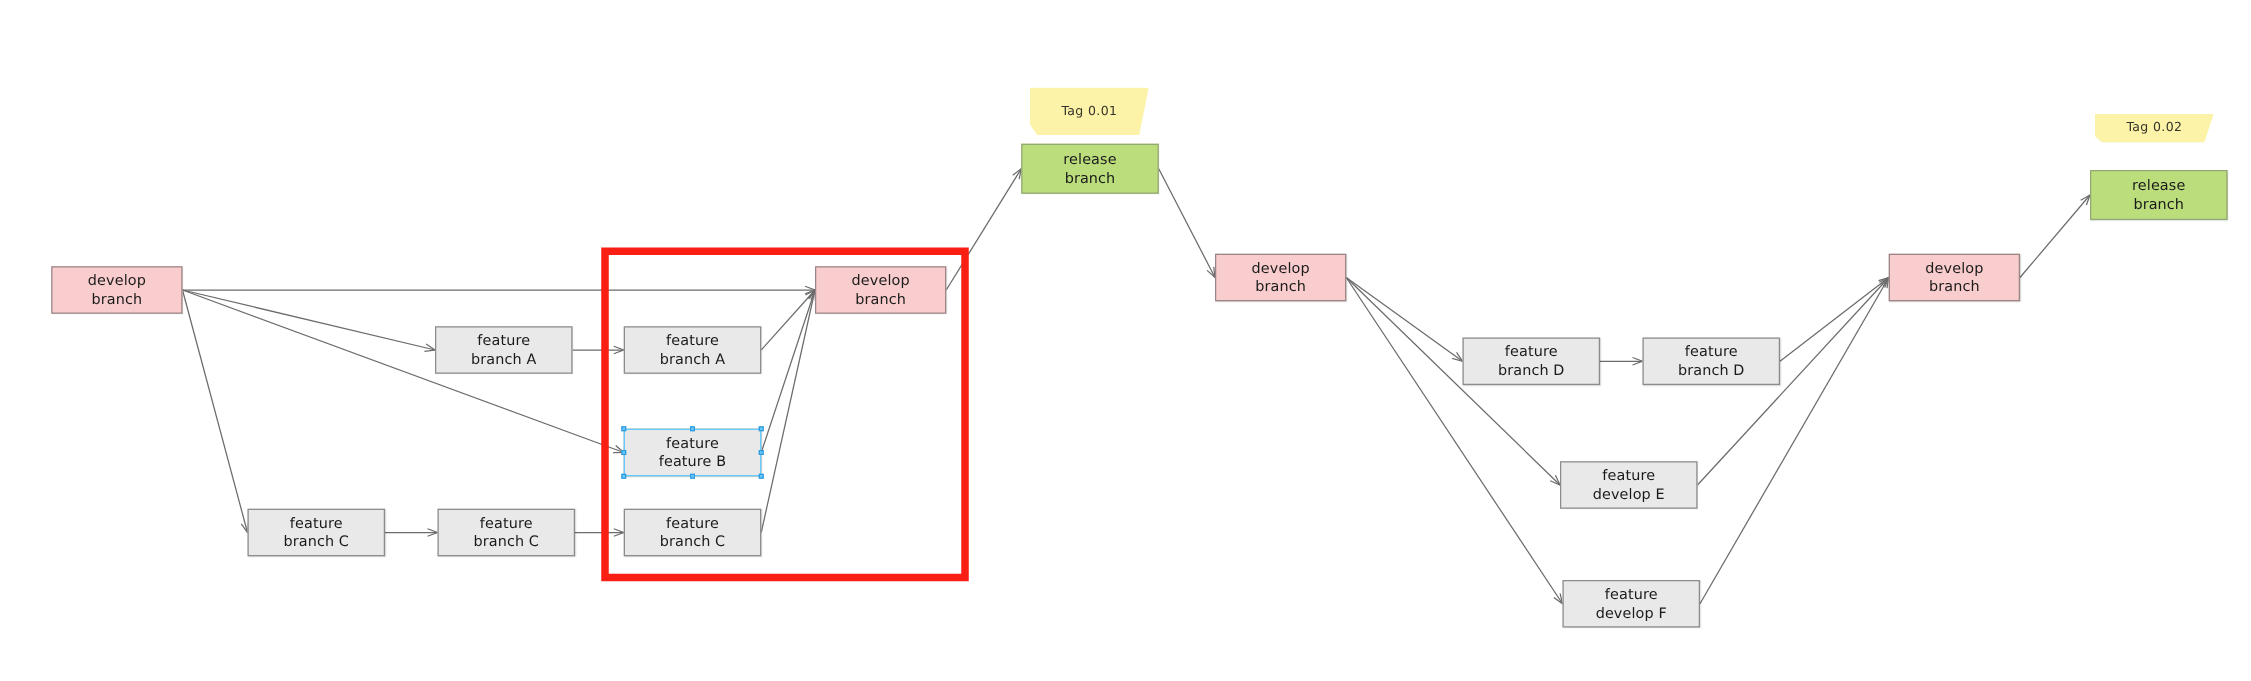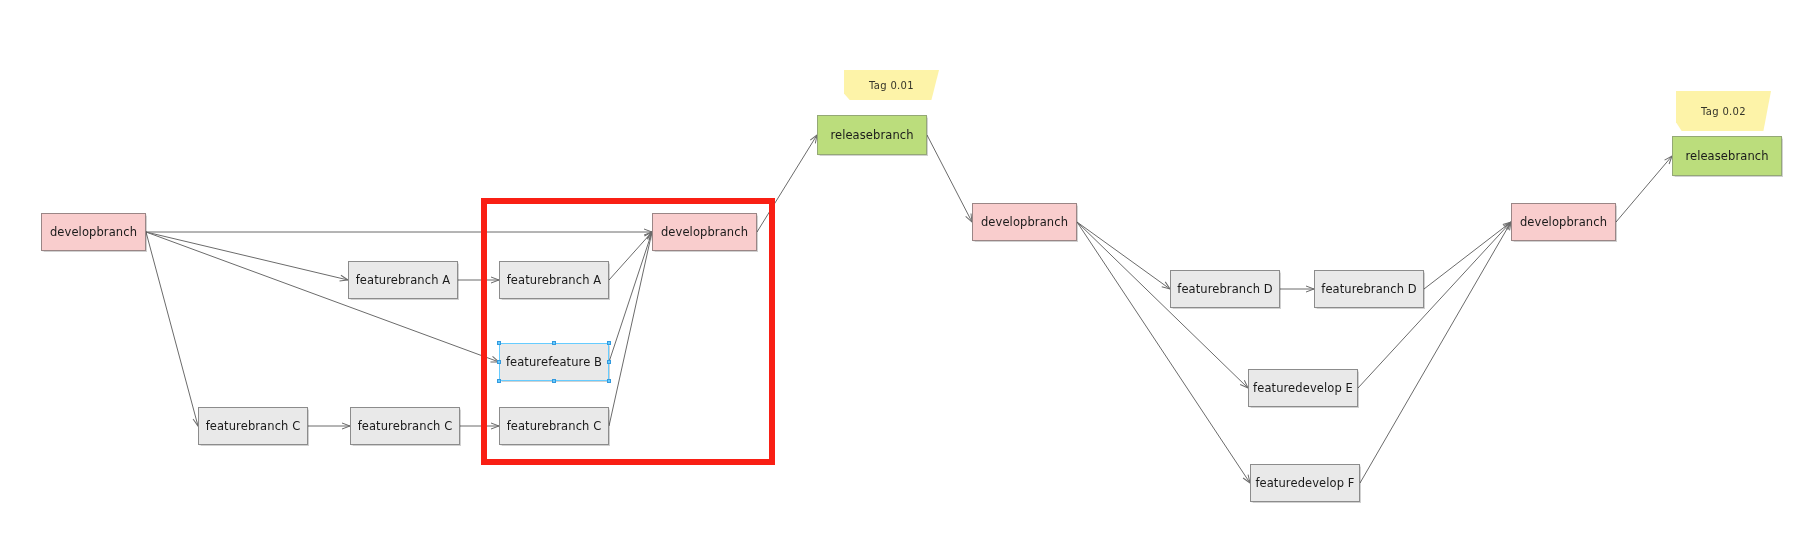--- a/index.html
+++ b/index.html
@@ -22,21 +22,21 @@
     left: 0;
     top: 0;
     width: 1801px;
     height: 545px;
     pointer-events: none;
   }
   .node {
     position: absolute;
     box-sizing: border-box;
     display: flex;
-    flex-direction: row;
+    flex-direction: column;
     align-items: center;
     justify-content: center;
     border: 1px solid #888888;
     font-size: 11.5px;
     line-height: 1.28;
     color: #1a1a1a;
     text-align: center;
     letter-spacing: 0.1px;
     box-shadow: 0.5px 0.5px 1px rgba(0,0,0,0.18);
     z-index: 3;
@@ -189,24 +189,24 @@
       <div class="node develop" style="left: 1511px; top: 203px; width: 105px; height: 38px;">
         <span class="l1">develop</span>
         <span class="l2">branch</span>
       </div>
       <div class="node release" style="left: 1672px; top: 136px; width: 110px; height: 40px;">
         <span class="l1">release</span>
         <span class="l2">branch</span>
       </div>
     </div>
   <div id="tag-layer">
-      <div class="tag" style="left: 844px; top: 70px; width: 95px; height: 30px; text-align: right;">
+      <div class="tag" style="left: 824px; top: 70px; width: 95px; height: 38px; text-align: right;">
         <span>Tag 0.01</span>
       </div>
-      <div class="tag" style="left: 1676px; top: 91px; width: 95px; height: 40px;">
+      <div class="tag" style="left: 1676px; top: 91px; width: 95px; height: 23px;">
         <span>Tag 0.02</span>
       </div>
     </div>
   <div id="handle-layer">
       <div class="selected-outline" style="left: 499px; top: 343px; width: 110px; height: 38px;"></div>
       <div class="sel-handle" style="left: 496.5px; top: 340.5px;"></div>
       <div class="sel-handle" style="left: 551.5px; top: 340.5px;"></div>
       <div class="sel-handle" style="left: 606.5px; top: 340.5px;"></div>
       <div class="sel-handle" style="left: 496.5px; top: 359.5px;"></div>
       <div class="sel-handle" style="left: 606.5px; top: 359.5px;"></div>

